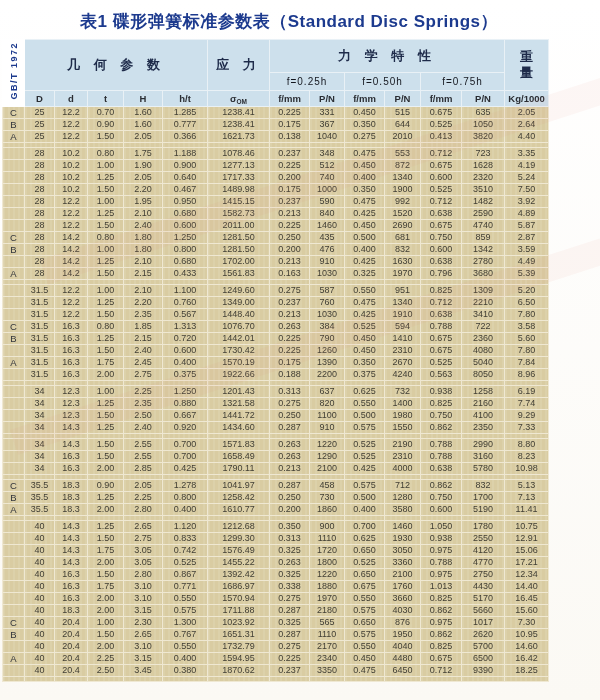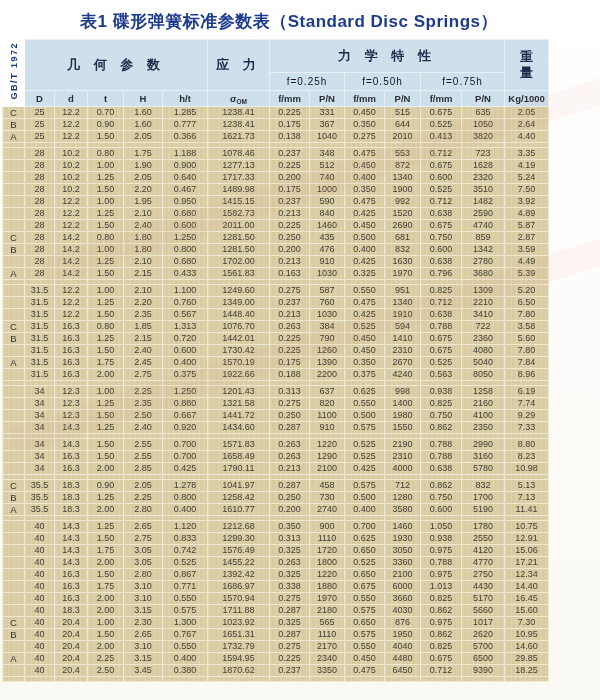--- a/index.html
+++ b/index.html
@@ -513,21 +513,21 @@
           <td class="lbl"></td>
           <td>34</td>
           <td>12.3</td>
           <td>1.00</td>
           <td>2.25</td>
           <td>1.250</td>
           <td>1201.43</td>
           <td>0.313</td>
           <td>637</td>
           <td>0.625</td>
-          <td>998</td>
+          <td>732</td>
           <td>0.938</td>
           <td>1258</td>
           <td>6.19</td>
         </tr>
         <tr>
           <td class="lbl"></td>
           <td>34</td>
           <td>12.3</td>
           <td>1.25</td>
           <td>2.35</td>
@@ -687,21 +687,21 @@
         </tr>
         <tr>
           <td class="lbl">A</td>
           <td>35.5</td>
           <td>18.3</td>
           <td>2.00</td>
           <td>2.80</td>
           <td>0.400</td>
           <td>1610.77</td>
           <td>0.200</td>
-          <td>2740</td>
+          <td>1860</td>
           <td>0.400</td>
           <td>3580</td>
           <td>0.600</td>
           <td>5190</td>
           <td>11.41</td>
         </tr>
         <tr class="gap">
           <td></td>
           <td></td>
           <td></td>
@@ -801,21 +801,21 @@
           <td class="lbl"></td>
           <td>40</td>
           <td>16.3</td>
           <td>1.75</td>
           <td>3.10</td>
           <td>0.771</td>
           <td>1686.97</td>
           <td>0.338</td>
           <td>1880</td>
           <td>0.675</td>
-          <td>6000</td>
+          <td>1760</td>
           <td>1.013</td>
           <td>4430</td>
           <td>14.40</td>
         </tr>
         <tr>
           <td class="lbl"></td>
           <td>40</td>
           <td>16.3</td>
           <td>2.00</td>
           <td>3.10</td>
@@ -900,21 +900,21 @@
           <td>2.25</td>
           <td>3.15</td>
           <td>0.400</td>
           <td>1594.95</td>
           <td>0.225</td>
           <td>2340</td>
           <td>0.450</td>
           <td>4480</td>
           <td>0.675</td>
           <td>6500</td>
-          <td>29.85</td>
+          <td>16.42</td>
         </tr>
         <tr>
           <td class="lbl"></td>
           <td>40</td>
           <td>20.4</td>
           <td>2.50</td>
           <td>3.45</td>
           <td>0.380</td>
           <td>1870.62</td>
           <td>0.237</td>

